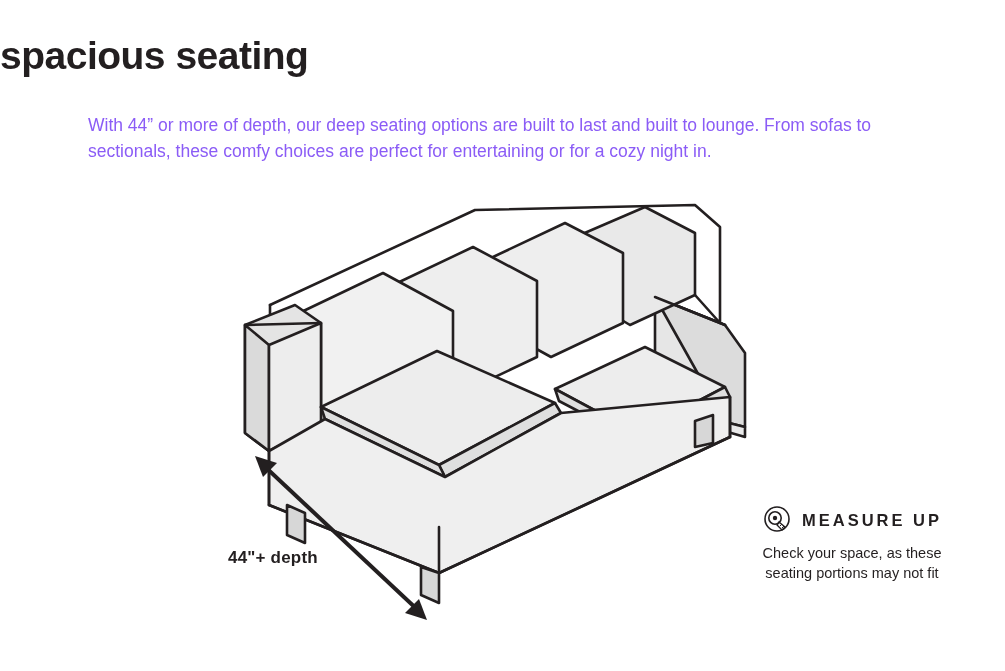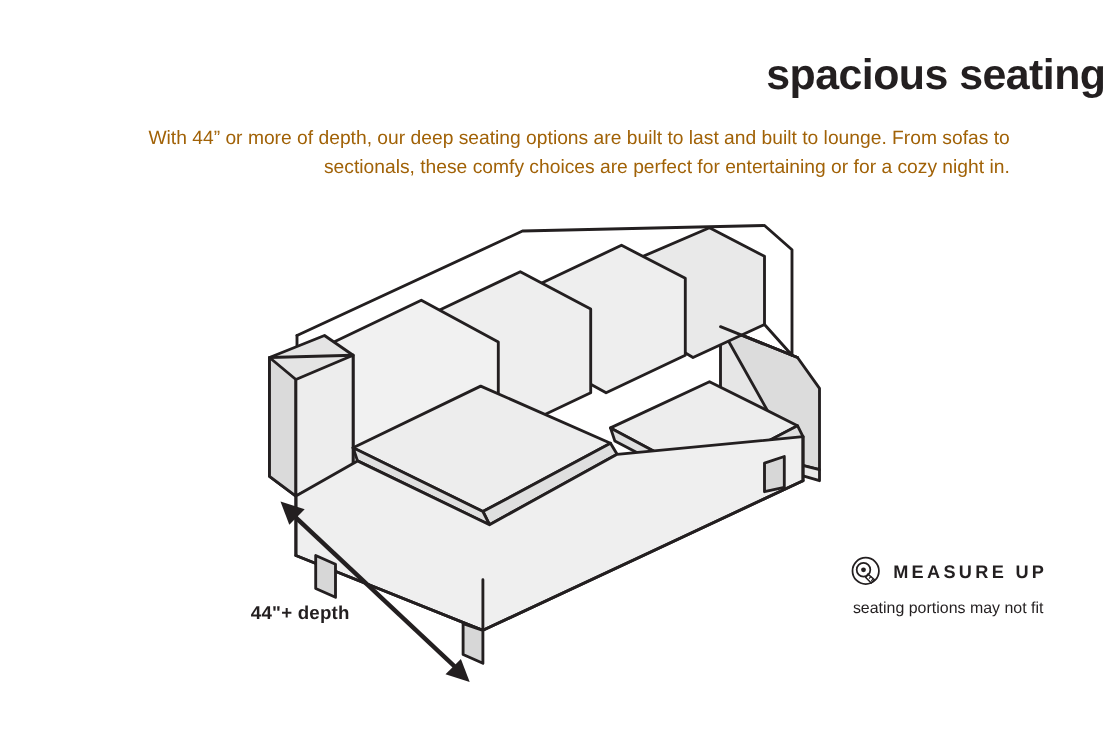--- a/index.html
+++ b/index.html
@@ -14,59 +14,59 @@
     font-family: "Liberation Sans", sans-serif;
     color: #231f20;
     overflow: hidden;
   }
   .page {
     position: absolute;
     inset: 0;
   }
   .headline {
     position: absolute;
-    top: 48px;
+    top: 35px;
     left: 0;
     width: 1005px;
-    text-align: right;
+    text-align: left;
     font-size: 39px;
     font-weight: bold;
     letter-spacing: -0.5px;
     color: #231f20;
     line-height: 1.1;
   }
   .subhead {
     position: absolute;
     top: 112px;
     left: 88px;
     width: 830px;
-    text-align: right;
+    text-align: left;
     font-size: 17.5px;
     line-height: 1.5;
-    color: #a16207;
+    color: #8b5cf6;
   }
   .illustration {
     position: absolute;
     top: 175px;
     left: 225px;
     width: 560px;
     height: 450px;
   }
   .depth-label {
     position: absolute;
     left: 228px;
     top: 548px;
     font-size: 17px;
     font-weight: bold;
     color: #231f20;
     letter-spacing: 0.2px;
   }
   .measure-block {
     position: absolute;
-    right: 8px;
+    right: 18px;
     top: 505px;
     width: 270px;
     text-align: center;
   }
   .measure-head {
     display: flex;
     align-items: center;
     justify-content: center;
     gap: 10px;
     margin-bottom: 8px;
@@ -158,17 +158,18 @@
           <circle cx="13" cy="13" r="6.2" fill="none" stroke="#231f20" stroke-width="1.6"></circle>
           <circle cx="13" cy="13" r="2.2" fill="#231f20"></circle>
           <path d="M17 17 L23 22 L20 25 L15 20 Z" fill="none" stroke="#231f20" stroke-width="1.4"></path>
           <line x1="18" y1="21" x2="20" y2="19" stroke="#231f20" stroke-width="1"></line>
           <line x1="20" y1="23" x2="22" y2="21" stroke="#231f20" stroke-width="1"></line>
         </svg>
       </span>
       <span class="measure-title">MEASURE UP</span>
     </div>
     <div class="measure-body">
+      <div>Check your space, as these</div>
       <div>seating portions may not fit</div>
     </div>
   </div>
 
 </div>
 
 </body></html>

